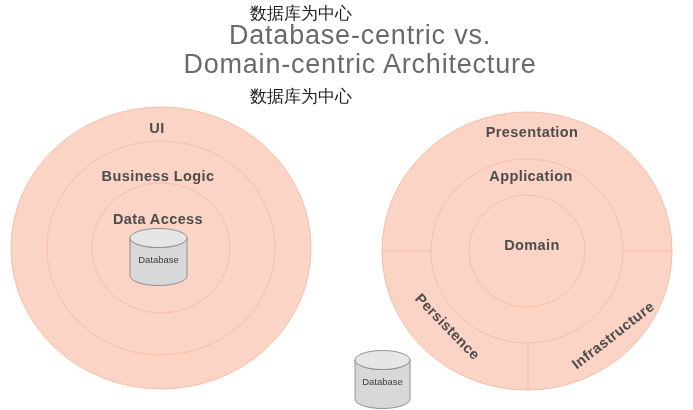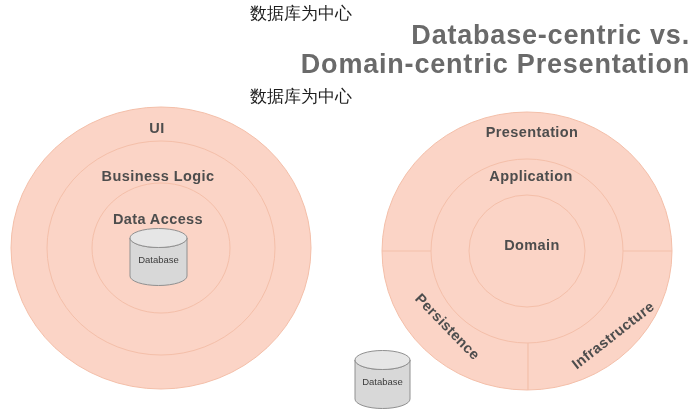--- a/index.html
+++ b/index.html
@@ -21,23 +21,23 @@
     color: var(--chinese-text, #1c1c1c);
     white-space: nowrap;
   }
   #cn-top    { top: 2px; }
   #cn-bottom { top: 85px; }
 
   .title-line {
     position: absolute;
     left: 30px;
     width: 660px;
-    text-align: right;
+    text-align: center;
     font-size: 27px;
-    font-weight: 700;
+    font-weight: 400;
     letter-spacing: 0.8px;
     color: var(--title-text, #6a6a6a);
     white-space: nowrap;
   }
   #title-line1 { top: 20px; }
   #title-line2 { top: 49px; }
 
   
   .diagram { position: absolute; top: 100px; }
   #left-diagram  { left: 0;   width: 330px; height: 310px; }
@@ -85,21 +85,21 @@
 </style>
 </head>
 <body>
 
 <div id="page">
 
   <div id="cn-top" class="cn-label">数据库为中心</div>
 
   <div id="title-line1" class="title-line">Database-centric vs.</div>
 
-  <div id="title-line2" class="title-line">Domain-centric Presentation</div>
+  <div id="title-line2" class="title-line">Domain-centric Architecture</div>
 
   <div id="cn-bottom" class="cn-label">数据库为中心</div>
 
   <svg id="left-diagram" class="diagram" viewBox="0 0 330 310">
     <ellipse class="circle-fill" cx="161" cy="148" rx="150" ry="141"></ellipse>
     <ellipse class="ring" cx="161" cy="148" rx="114" ry="107"></ellipse>
     <ellipse class="ring" cx="161" cy="148" rx="69" ry="65"></ellipse>
 
     <text class="ring-label" x="157" y="33">UI</text>
     <text class="ring-label" x="158" y="81">Business Logic</text>

